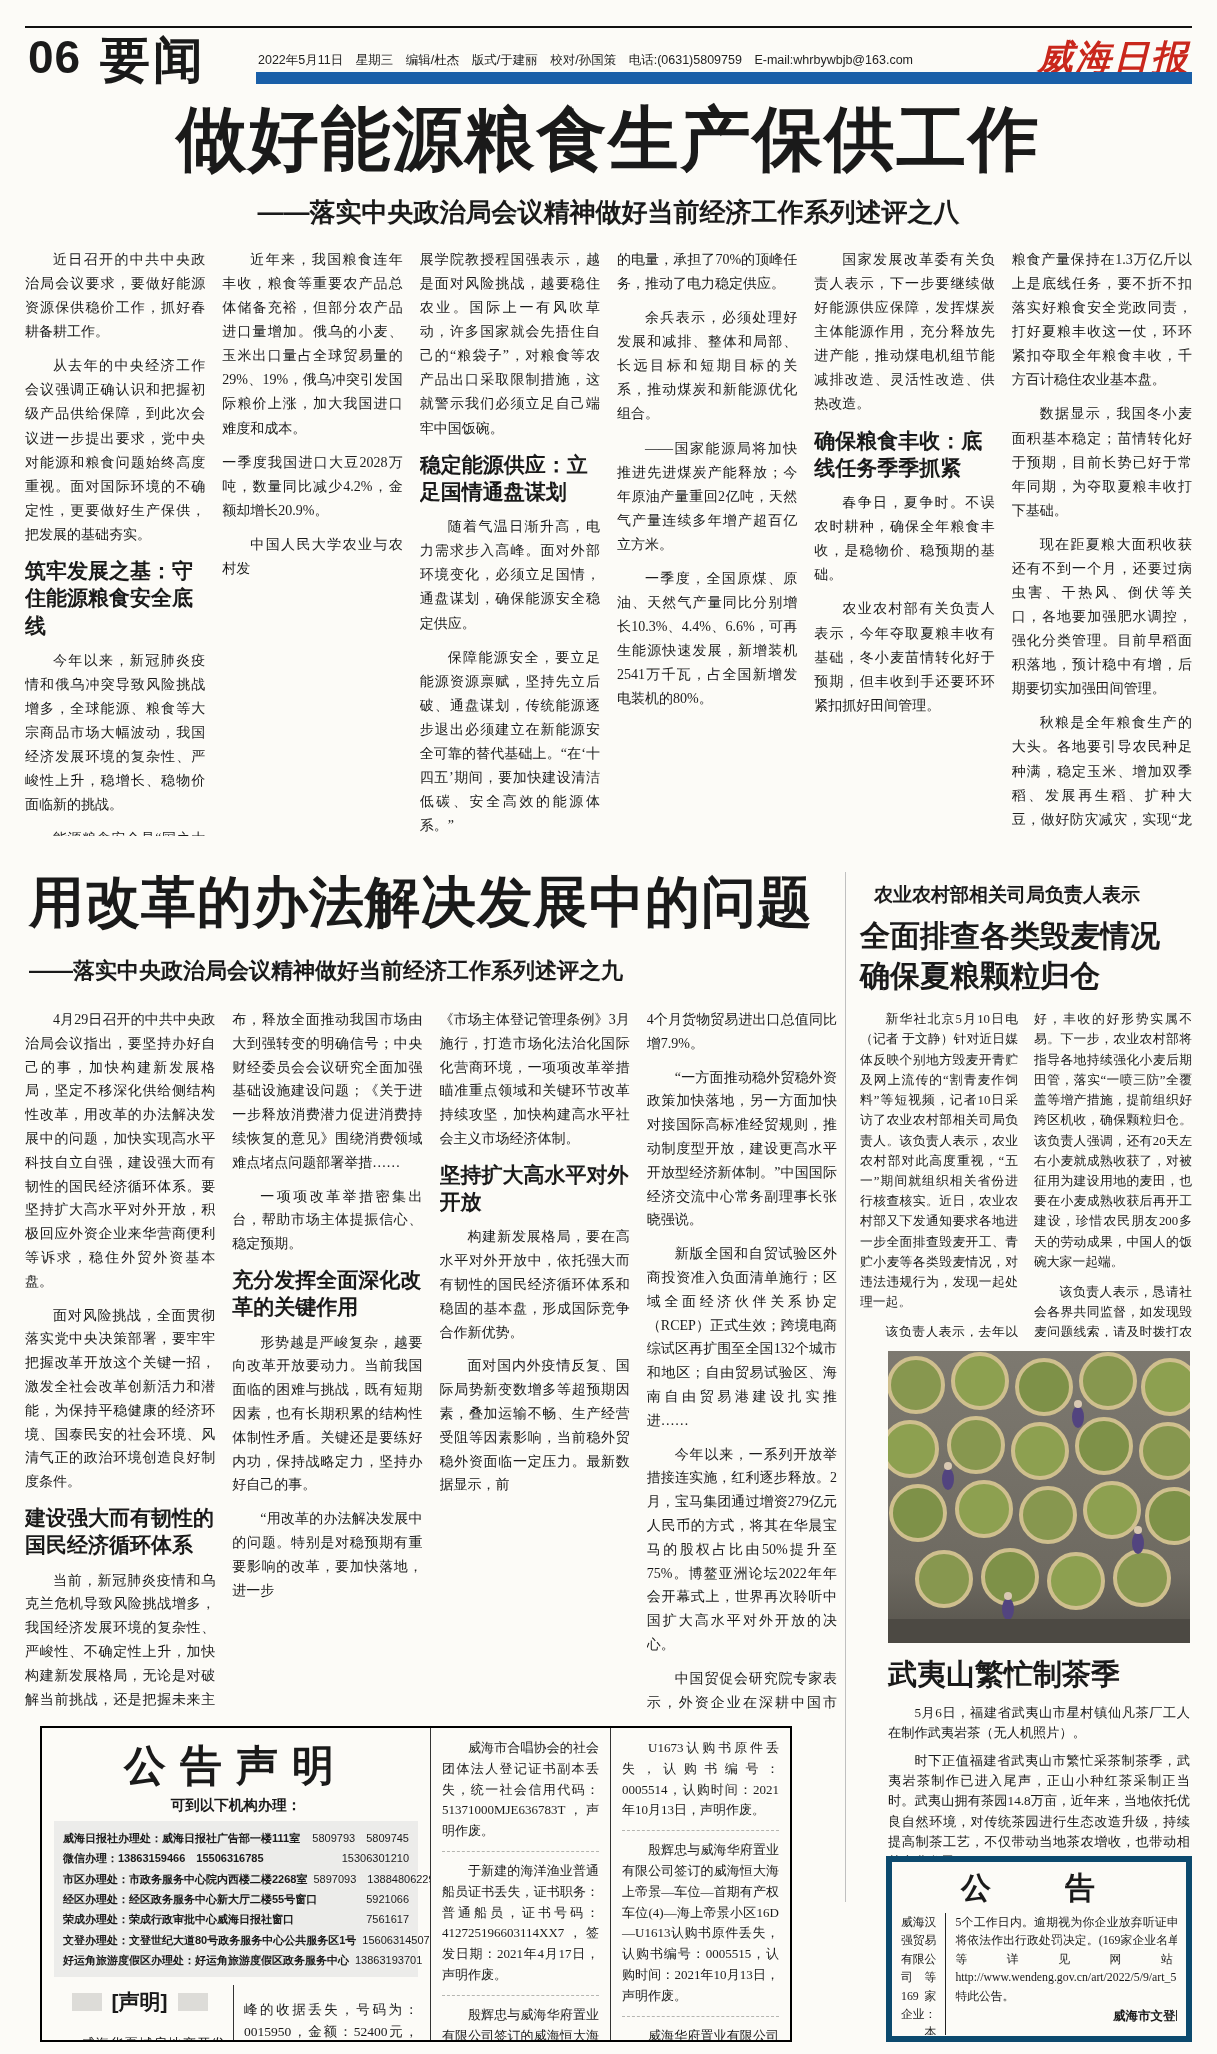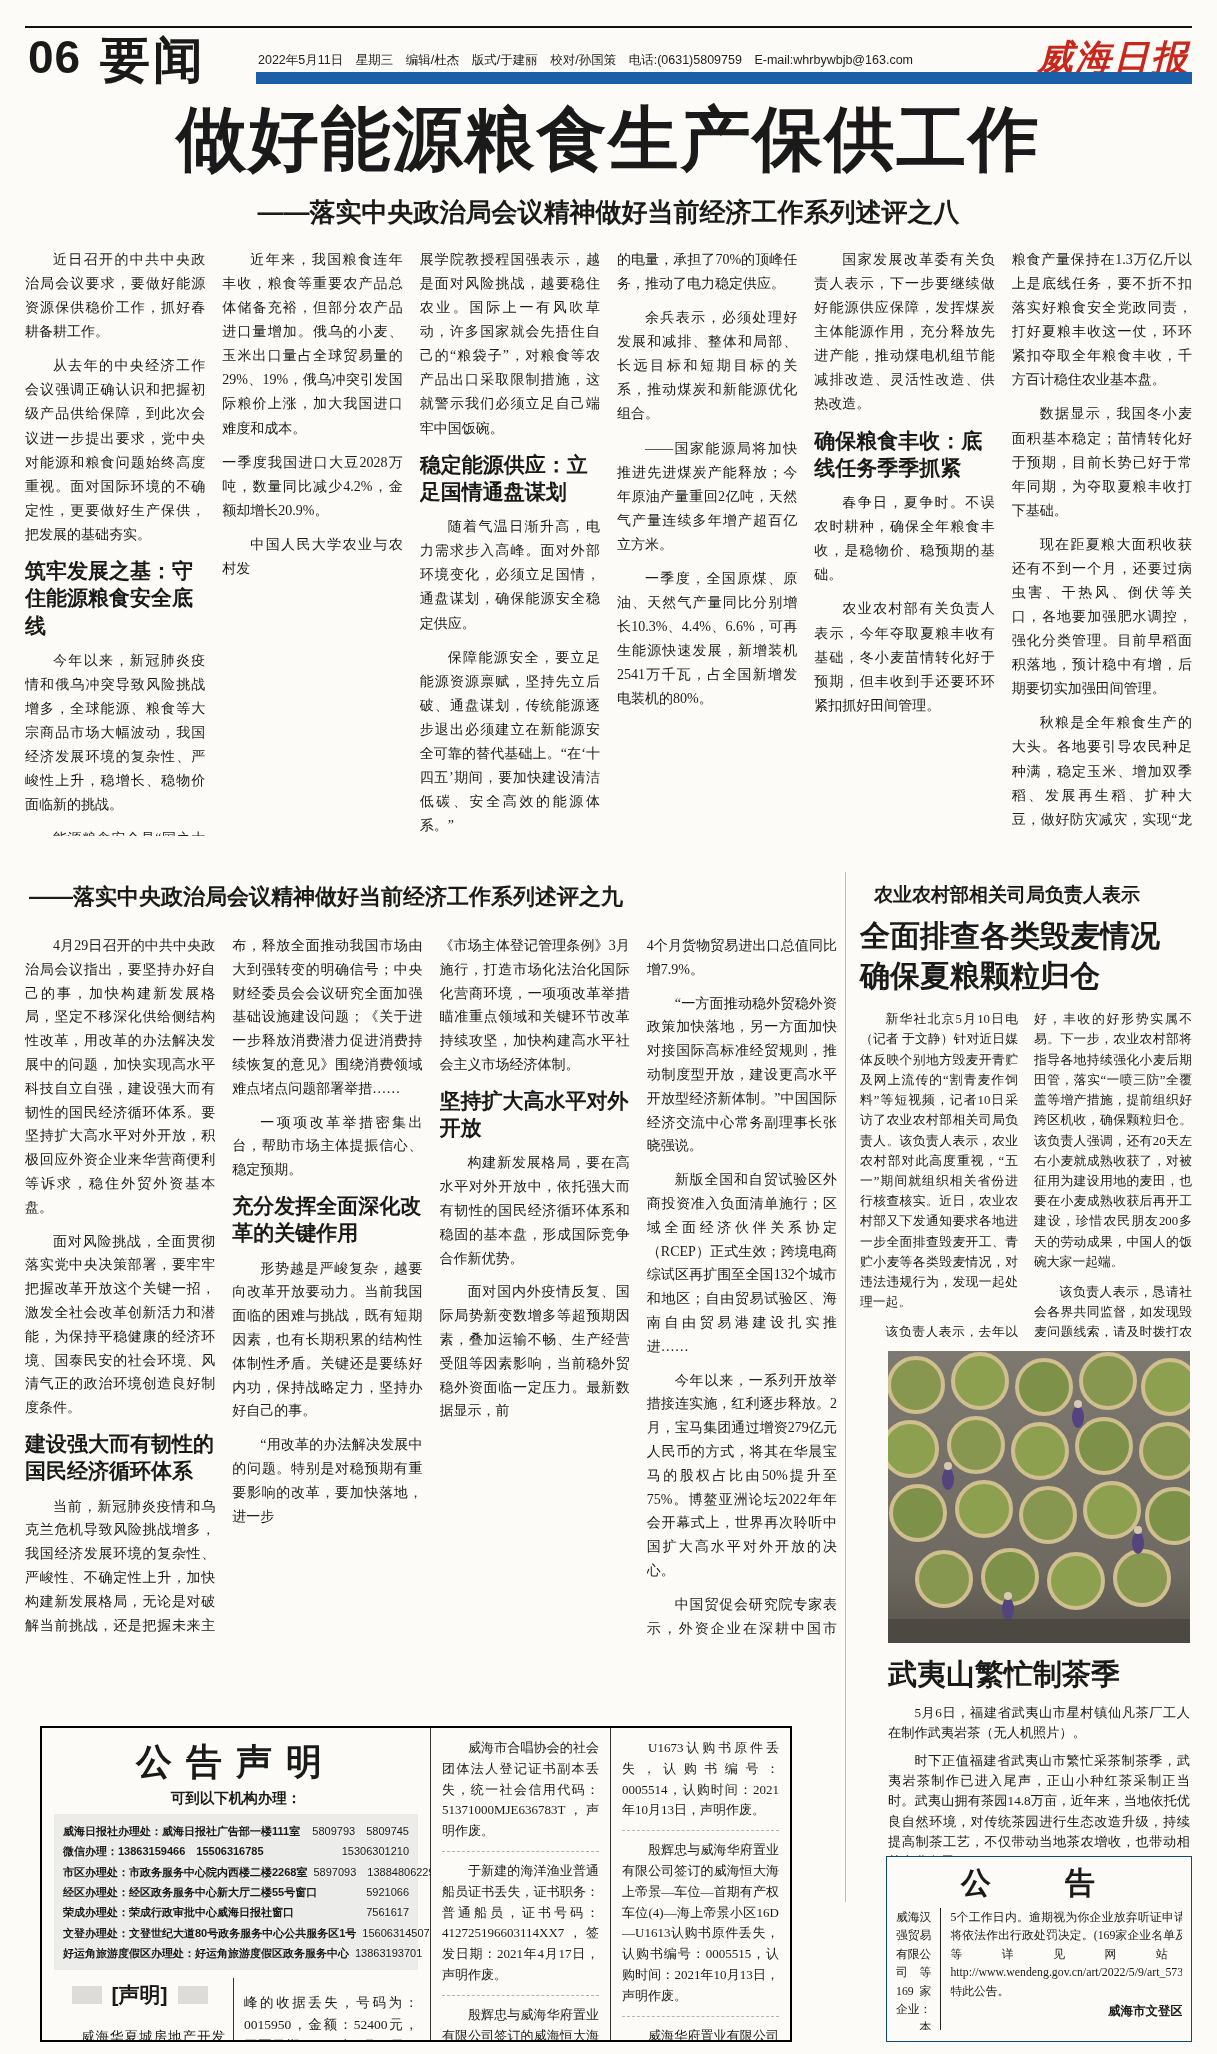--- a/index.html
+++ b/index.html
@@ -54,42 +54,42 @@
   .pheadline{margin:12px 0 4px 28px;font-size:29px;font-weight:900;
              font-family:"Liberation Sans","DejaVu Sans",sans-serif;}
   .pcap{width:302px;margin:2px 0 0 28px;font-size:13.2px;line-height:1.52;text-align:justify;}
   .pcap p{margin:8px 0 2px 0;}
   .pcredit{text-align:right;font-weight:600;}
 
   
   .noticebox{position:absolute;left:40px;top:1726px;width:752px;height:316px;
              border:2px solid #000;box-sizing:border-box;display:flex;background:#fcfbf7;}
   .nb-left{width:388px;padding:8px 12px;box-sizing:border-box;overflow:hidden;}
-  .nb-title{font-size:36px;font-weight:900;text-align:center;letter-spacing:14px;margin-top:2px;
+  .nb-title{font-size:42px;font-weight:900;text-align:center;letter-spacing:14px;margin-top:2px;
             font-family:"Liberation Sans","DejaVu Sans",sans-serif;}
   .nb-sub{font-size:14.5px;font-weight:700;text-align:center;margin:2px 0 6px 0;
           font-family:"Liberation Sans","DejaVu Sans",sans-serif;}
   .nb-table{background:#ececea;padding:7px 9px;}
   .orow{display:flex;justify-content:space-between;font-size:11px;line-height:1.85;
         font-family:"Liberation Sans","DejaVu Sans",sans-serif;}
   .oname{font-weight:700;white-space:nowrap;}
   .ophone{white-space:nowrap;margin-left:6px;}
   .nb-bottom{display:flex;margin-top:8px;height:96px;overflow:hidden;}
   .nb-b1{width:47%;padding-right:8px;font-size:13.5px;line-height:1.6;text-align:justify;}
   .nb-label{display:flex;align-items:center;justify-content:center;gap:10px;
             font-size:21px;font-weight:800;font-family:"Liberation Sans","DejaVu Sans",sans-serif;}
   .gsq{display:inline-block;width:30px;height:18px;background:#dddcd8;}
   .nb-b2{flex:1;border-left:1px solid #333;padding-left:10px;font-size:13.5px;line-height:1.6;text-align:justify;}
   .nb-col{flex:1;border-left:1px solid #333;padding:10px 11px;font-size:13px;line-height:1.6;
           text-align:justify;overflow:hidden;}
   .stmt{text-indent:2em;margin:0;}
   .stmt + .stmt{border-top:1px dashed #b5b5b0;padding-top:9px;margin-top:9px;}
 
   
-  .ggbox{position:absolute;left:886px;top:1856px;width:306px;height:186px;border:1px solid #0c4a6e;
+  .ggbox{position:absolute;left:886px;top:1856px;width:306px;height:186px;border:6px solid #0c4a6e;
          box-sizing:border-box;padding:4px 9px 6px 9px;overflow:hidden;background:#fcfbf7;}
   .gg-title{font-size:30px;font-weight:900;text-align:center;letter-spacing:22px;margin:2px 0 4px 0;
             font-family:"Liberation Sans","DejaVu Sans",sans-serif;}
   .gg-cols{display:flex;gap:9px;font-size:11.8px;line-height:1.56;height:122px;overflow:hidden;text-align:justify;}
   .gg-c1 p,.gg-c2 p{margin:0;}
   .gg-c1{flex:1;}
   .gg-c2{flex:1;border-left:1px solid #222;padding-left:9px;}
   .gg-sign{text-align:right;font-size:12.5px;font-weight:700;line-height:1.5;margin-top:2px;}
 </style>
 </head>
@@ -147,20 +147,21 @@
         <p class="cont">粮食产量保持在1.3万亿斤以上是底线任务，要不折不扣落实好粮食安全党政同责，打好夏粮丰收这一仗，环环紧扣夺取全年粮食丰收，千方百计稳住农业基本盘。</p>
         <p class="ind">数据显示，我国冬小麦面积基本稳定；苗情转化好于预期，目前长势已好于常年同期，为夺取夏粮丰收打下基础。</p>
         <p class="ind">现在距夏粮大面积收获还有不到一个月，还要过病虫害、干热风、倒伏等关口，各地要加强肥水调控，强化分类管理。目前早稻面积落地，预计稳中有增，后期要切实加强田间管理。</p>
         <p class="ind">秋粮是全年粮食生产的大头。各地要引导农民种足种满，稳定玉米、增加双季稻、发展再生稻、扩种大豆，做好防灾减灾，实现“龙口夺粮”“虫口夺粮”。</p>
 
       </div>
     </div>
   </section>
 
   <section class="a2">
+    <h2>用改革的办法解决发展中的问题</h2>
     <div class="a2sub">——落实中央政治局会议精神做好当前经济工作系列述评之九</div>
     <div class="cols">
       <div class="col">
         <p class="ind">4月29日召开的中共中央政治局会议指出，要坚持办好自己的事，加快构建新发展格局，坚定不移深化供给侧结构性改革，用改革的办法解决发展中的问题，加快实现高水平科技自立自强，建设强大而有韧性的国民经济循环体系。要坚持扩大高水平对外开放，积极回应外资企业来华营商便利等诉求，稳住外贸外资基本盘。</p>
         <p class="ind">面对风险挑战，全面贯彻落实党中央决策部署，要牢牢把握改革开放这个关键一招，激发全社会改革创新活力和潜能，为保持平稳健康的经济环境、国泰民安的社会环境、风清气正的政治环境创造良好制度条件。</p>
         <h3 class="colhead">建设强大而有韧性的国民经济循环体系</h3>
         <p class="ind">当前，新冠肺炎疫情和乌克兰危机导致风险挑战增多，我国经济发展环境的复杂性、严峻性、不确定性上升，加快构建新发展格局，无论是对破解当前挑战，还是把握未来主动权、竞争力、发展力，都具有重要意义。</p>
 
       </div>
       <div class="col">

